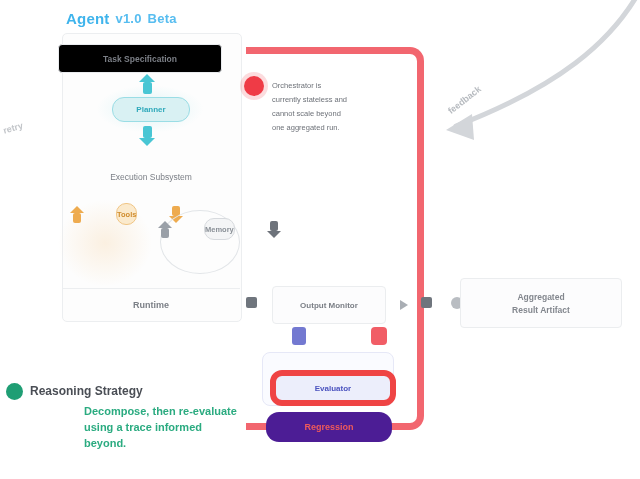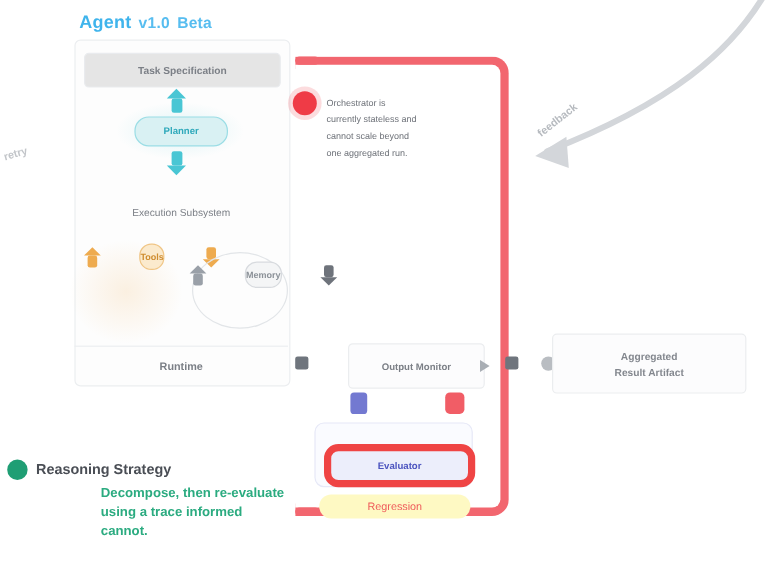--- a/index.html
+++ b/index.html
@@ -19,22 +19,22 @@
     color:#3fb4ec;white-space:nowrap;
   }
   .title .t-sub{font-size:13px;font-weight:600;color:#57bdf0;}
 
   
   .card{
     position:absolute;left:62px;top:33px;width:178px;height:287px;
     background:#fdfdfd;border:1px solid #eceef0;border-radius:5px;
   }
   .card-head{
-    position:absolute;left:70px;top:44px;width:162px;height:27px;
-    background:#e5e5e5;border:1px solid #e9ebee;border-radius:4px;
+    position:absolute;left:58px;top:44px;width:162px;height:27px;
+    background:#000000;border:1px solid #e9ebee;border-radius:4px;
     display:flex;align-items:center;justify-content:center;
     font-size:8.5px;font-weight:600;color:#7b7f86;text-align:left;
   }
 
   .v-arrow{position:absolute;display:flex;flex-direction:column;align-items:center;}
   .v-arrow .stem{width:9px;border-radius:2px;}
   .v-arrow .head{
     width:0;height:0;border-left:8px solid transparent;border-right:8px solid transparent;
   }
 
@@ -136,21 +136,21 @@
     position:absolute;left:272px;top:79px;width:112px;
     font-size:7.5px;line-height:1.85;color:#6d7178;
   }
   .callout-text div{white-space:nowrap;}
 
   
   .box-mid{
     position:absolute;left:272px;top:286px;width:112px;height:36px;
     background:#fcfcfd;border:1px solid #ebedef;border-radius:4px;
     display:flex;align-items:center;justify-content:center;
-    font-size:8px;font-weight:600;color:#7b7f86;text-align:center;margin-left:18px;
+    font-size:8px;font-weight:600;color:#7b7f86;text-align:center;
   }
   .sq-left{
     position:absolute;left:246px;top:297px;width:11px;height:11px;
     background:#6f757d;border-radius:2px;
   }
   .sq-right{
     position:absolute;left:421px;top:297px;width:11px;height:11px;
     background:#6f757d;border-radius:2px;
   }
   .mini-arrow-a{
@@ -183,24 +183,24 @@
     position:absolute;left:270px;top:370px;width:114px;height:24px;
     background:#eceefb;border:6px solid #ef4444;border-radius:12px;
     display:flex;align-items:center;justify-content:center;
     font-size:8px;font-weight:700;color:#4b53bf;
   }
   .indigo-plate{
     position:absolute;left:262px;top:352px;width:130px;height:52px;
     background:#fafbff;border:1px solid #e6e8f7;border-radius:8px;z-index:-1;
   }
   .red-pill{
-    position:absolute;left:266px;top:412px;width:126px;height:20px;
-    background:#fef9c3;border-radius:13px;
-    display:flex;align-items:center;justify-content:center;
-    font-size:9px;font-weight:400;color:#ef5a5a;
+    position:absolute;left:266px;top:412px;width:126px;height:30px;
+    background:#4c1d95;border-radius:13px;
+    display:flex;align-items:center;justify-content:center;
+    font-size:9px;font-weight:700;color:#ef5a5a;
   }
 
   
   .green-dot{
     position:absolute;left:6px;top:383px;width:17px;height:17px;border-radius:50%;
     background:#1f9e74;
   }
   .green-title{
     position:absolute;left:30px;top:384px;
     font-size:12px;font-weight:700;color:#4a4e55;white-space:nowrap;
@@ -314,16 +314,16 @@
   <div class="ico-blue"></div>
   <div class="ico-red"></div>
   <div class="indigo-badge">Evaluator</div>
   <div class="red-pill">Regression</div>
 
   <div class="green-dot"></div>
   <div class="green-title">Reasoning Strategy</div>
   <div class="green-body">
     <div>Decompose, then re-evaluate</div>
     <div>using a trace informed</div>
-    <div>cannot.</div>
+    <div>beyond.</div>
   </div>
 
 </div>
 
 </body></html>

